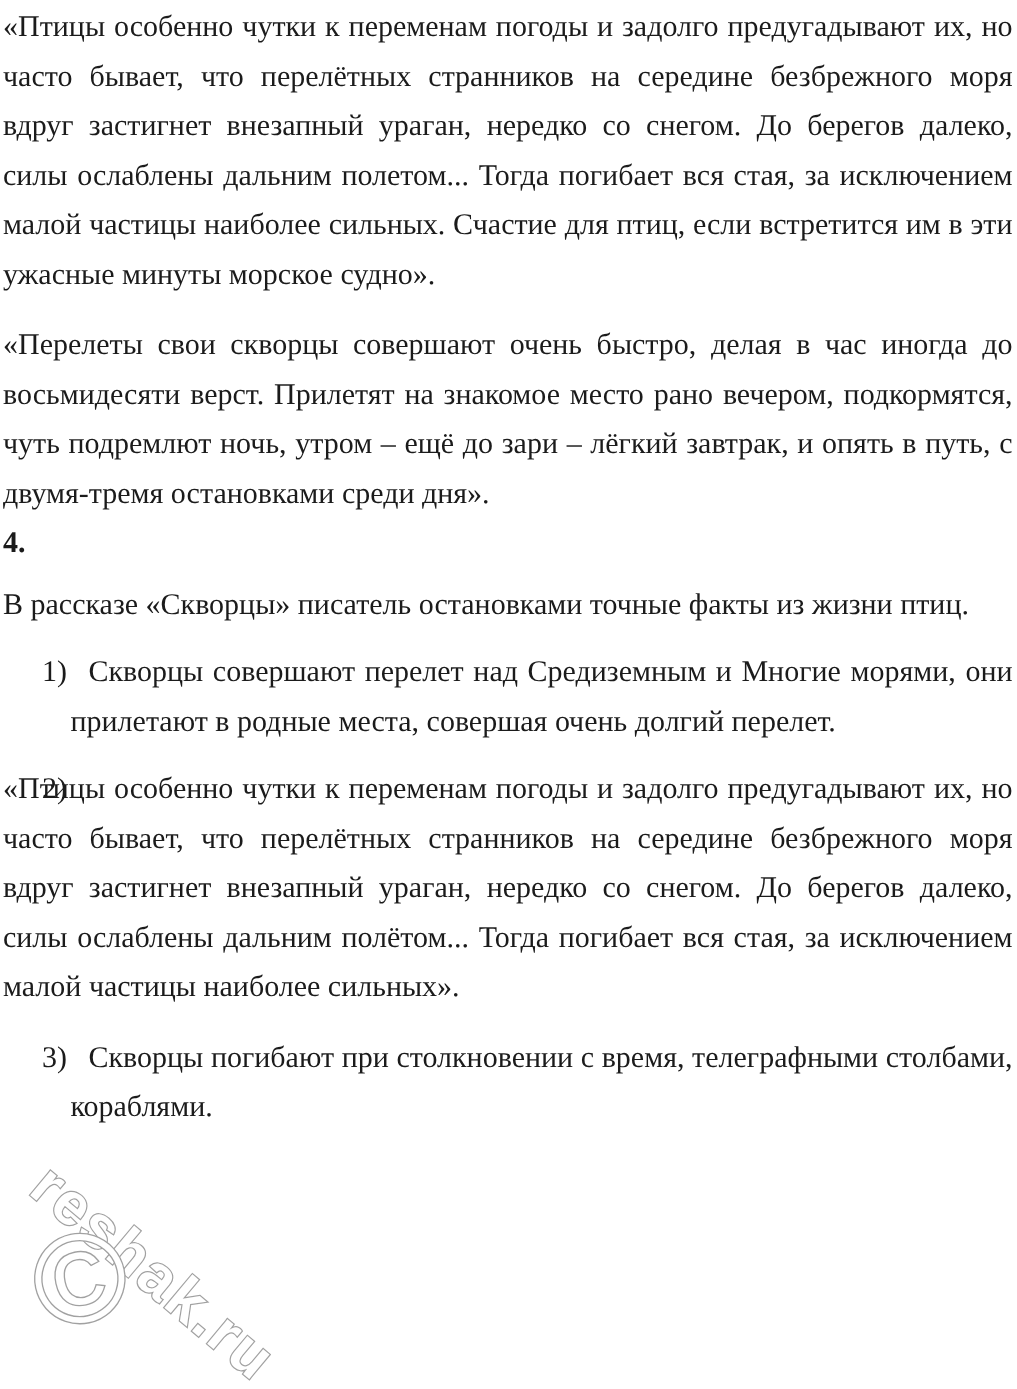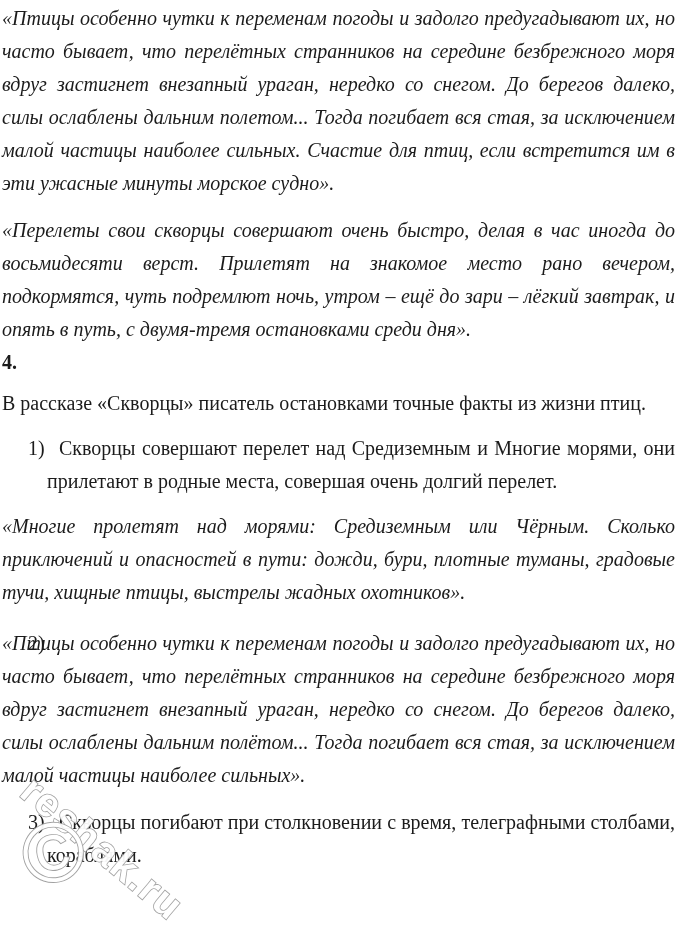--- a/index.html
+++ b/index.html
@@ -13,21 +13,21 @@
     color: #1b1b1b;
     font-family: "Liberation Serif", serif;
     padding: 2px 3px 0 2px;
   }
   .para {
     font-size: 20px;
     line-height: 33px;
     text-align: justify;
     color: #1b1b1b;
   }
-  .quote { font-style: italic; }
+  .quote { }
   .quote-top { margin-bottom: 14px; }
   .quote-second { margin-bottom: 0; }
   .section-num {
     font-size: 20px;
     line-height: 33px;
     font-weight: bold;
     margin-bottom: 8px;
   }
   .intro { margin-bottom: 12px; }
   .list-item {
@@ -70,21 +70,20 @@
 
   <div class="section-num">4.</div>
 
   <p class="para intro">В рассказе «Скворцы» писатель остановками точные факты из жизни птиц.</p>
 
   <div class="list-item">
     <span class="marker">1)</span>
     <span>Скворцы совершают перелет над Средиземным и Многие морями, они прилетают в родные места, совершая очень долгий перелет.</span>
   </div>
 
-  <p class="para quote quote-a">«Многие пролетят над морями: Средиземным или Чёрным. Сколько приключений и опасностей в пути: дожди, бури, плотные туманы, градовые тучи, хищные птицы, выстрелы жадных охотников».</p>
 
   <div class="list-item item2">
     <span class="marker">2)</span>
   </div>
 
   <p class="para quote quote-b">«Птицы особенно чутки к переменам погоды и задолго предугадывают их, но часто бывает, что перелётных странников на середине безбрежного моря вдруг застигнет внезапный ураган, нередко со снегом. До берегов далеко, силы ослаблены дальним полётом... Тогда погибает вся стая, за исключением малой частицы наиболее сильных».</p>
 
   <div class="list-item item3">
     <span class="marker">3)</span>
     <span>Скворцы погибают при столкновении с время, телеграфными столбами, кораблями.</span>

